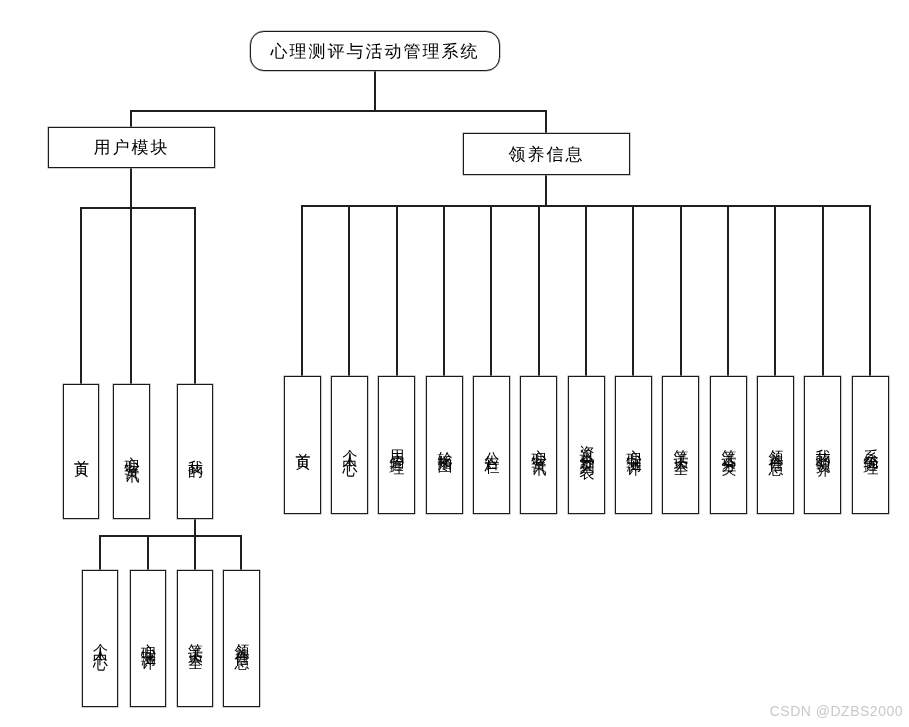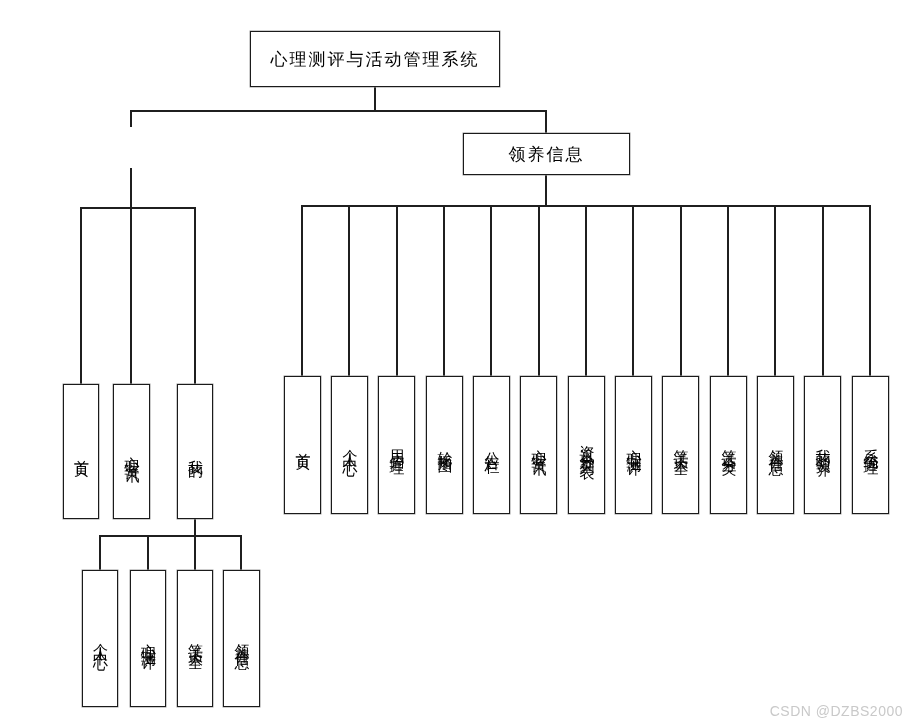--- a/index.html
+++ b/index.html
@@ -77,24 +77,27 @@
   <div class="line" style="left:490px; top:205px; width:2px; height:171px;"></div>
   <div class="line" style="left:538px; top:205px; width:2px; height:171px;"></div>
   <div class="line" style="left:585px; top:205px; width:2px; height:171px;"></div>
   <div class="line" style="left:632px; top:205px; width:2px; height:171px;"></div>
   <div class="line" style="left:680px; top:205px; width:2px; height:171px;"></div>
   <div class="line" style="left:727px; top:205px; width:2px; height:171px;"></div>
   <div class="line" style="left:774px; top:205px; width:2px; height:171px;"></div>
   <div class="line" style="left:822px; top:205px; width:2px; height:171px;"></div>
   <div class="line" style="left:869px; top:205px; width:2px; height:171px;"></div>
 
-  <div class="node hnode" style="left:250px; top:31px; width:250px; height:56px;">
+  <div class="node hnode" style="left:250px; top:31px; width:250px; height:40px;border-radius:14px;">
     <span>心理测评与活动管理系统</span>
   </div>
 
+  <div class="node hnode" style="left:48px; top:127px; width:167px; height:41px;">
+    <span>用户模块</span>
+  </div>
   <div class="node hnode" style="left:463px; top:133px; width:167px; height:42px;">
     <span>领养信息</span>
   </div>
 
   <div class="node vnode" style="left:63px; top:384px; width:36px; height:135px;">
     <span>首页</span>
   </div>
   <div class="node vnode" style="left:113px; top:384px; width:37px; height:135px;">
     <span>心理资讯</span>
   </div>

